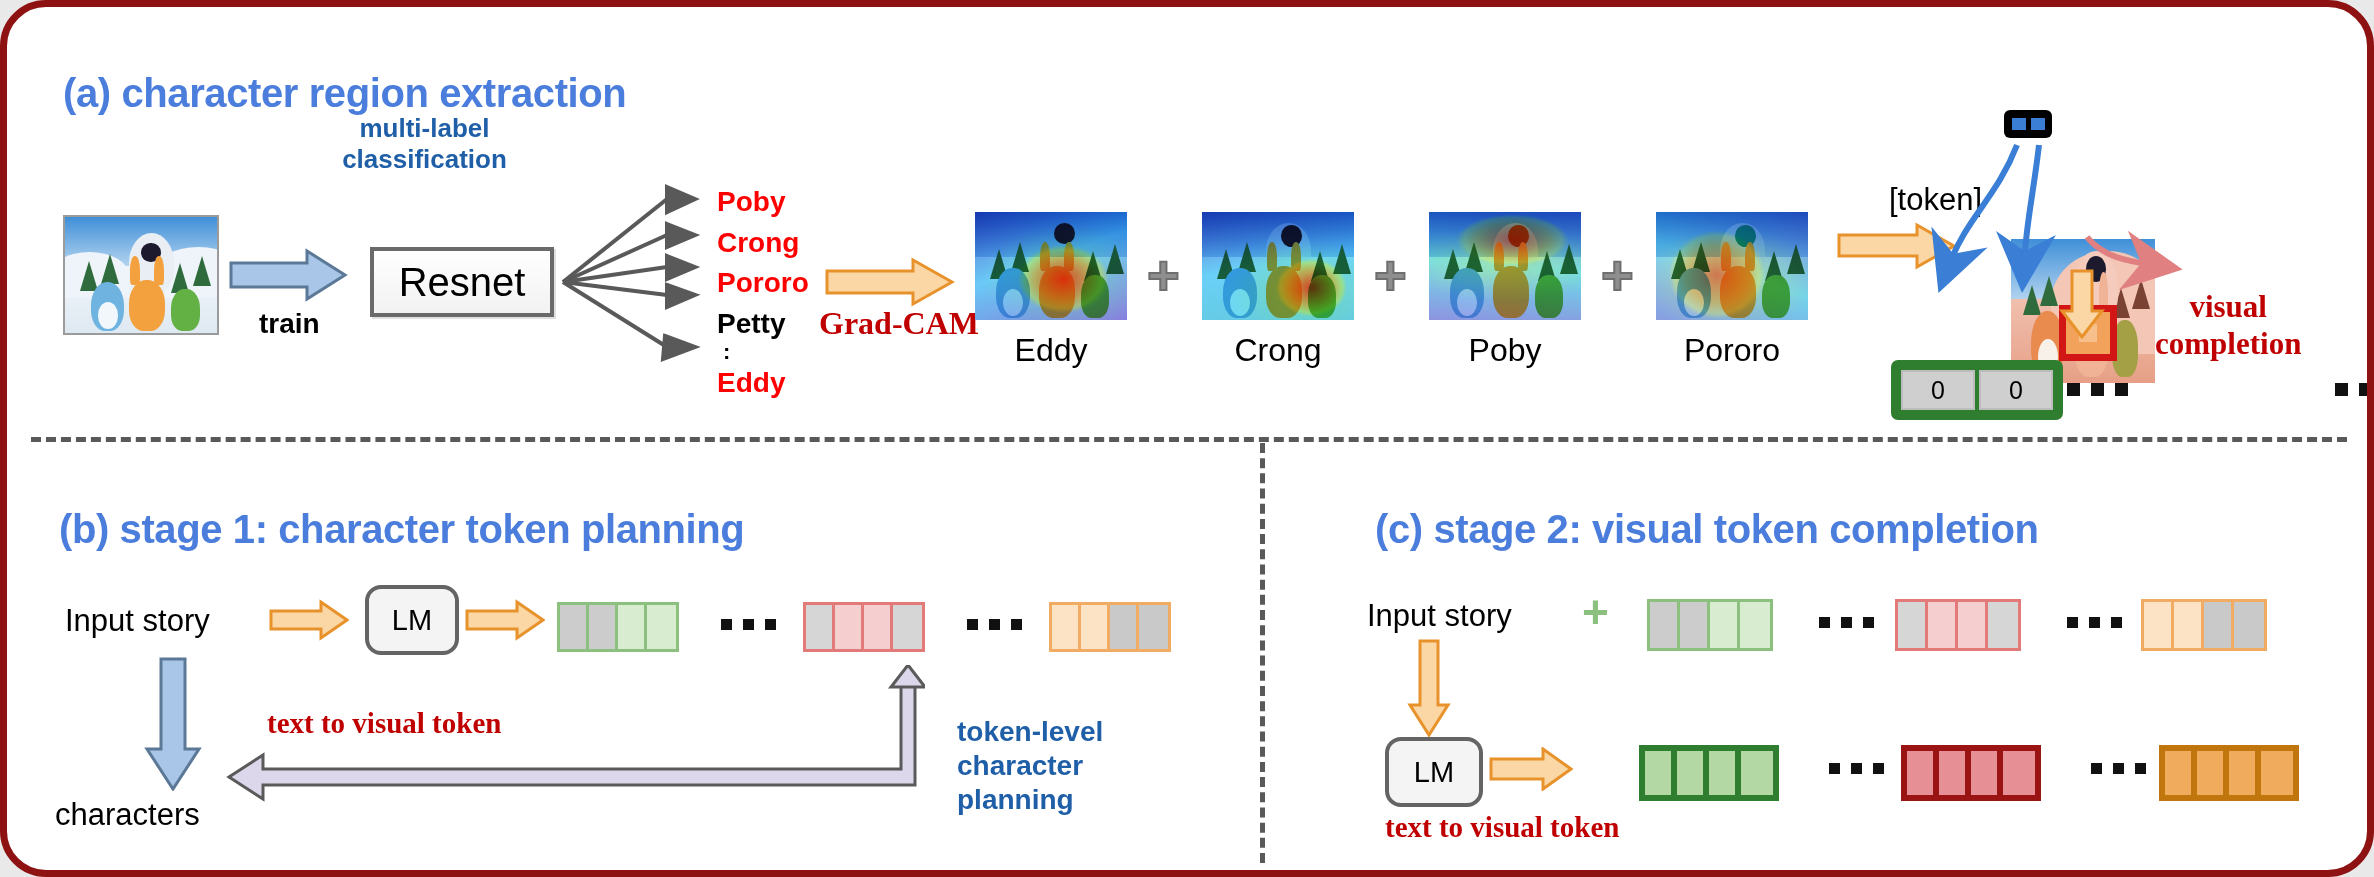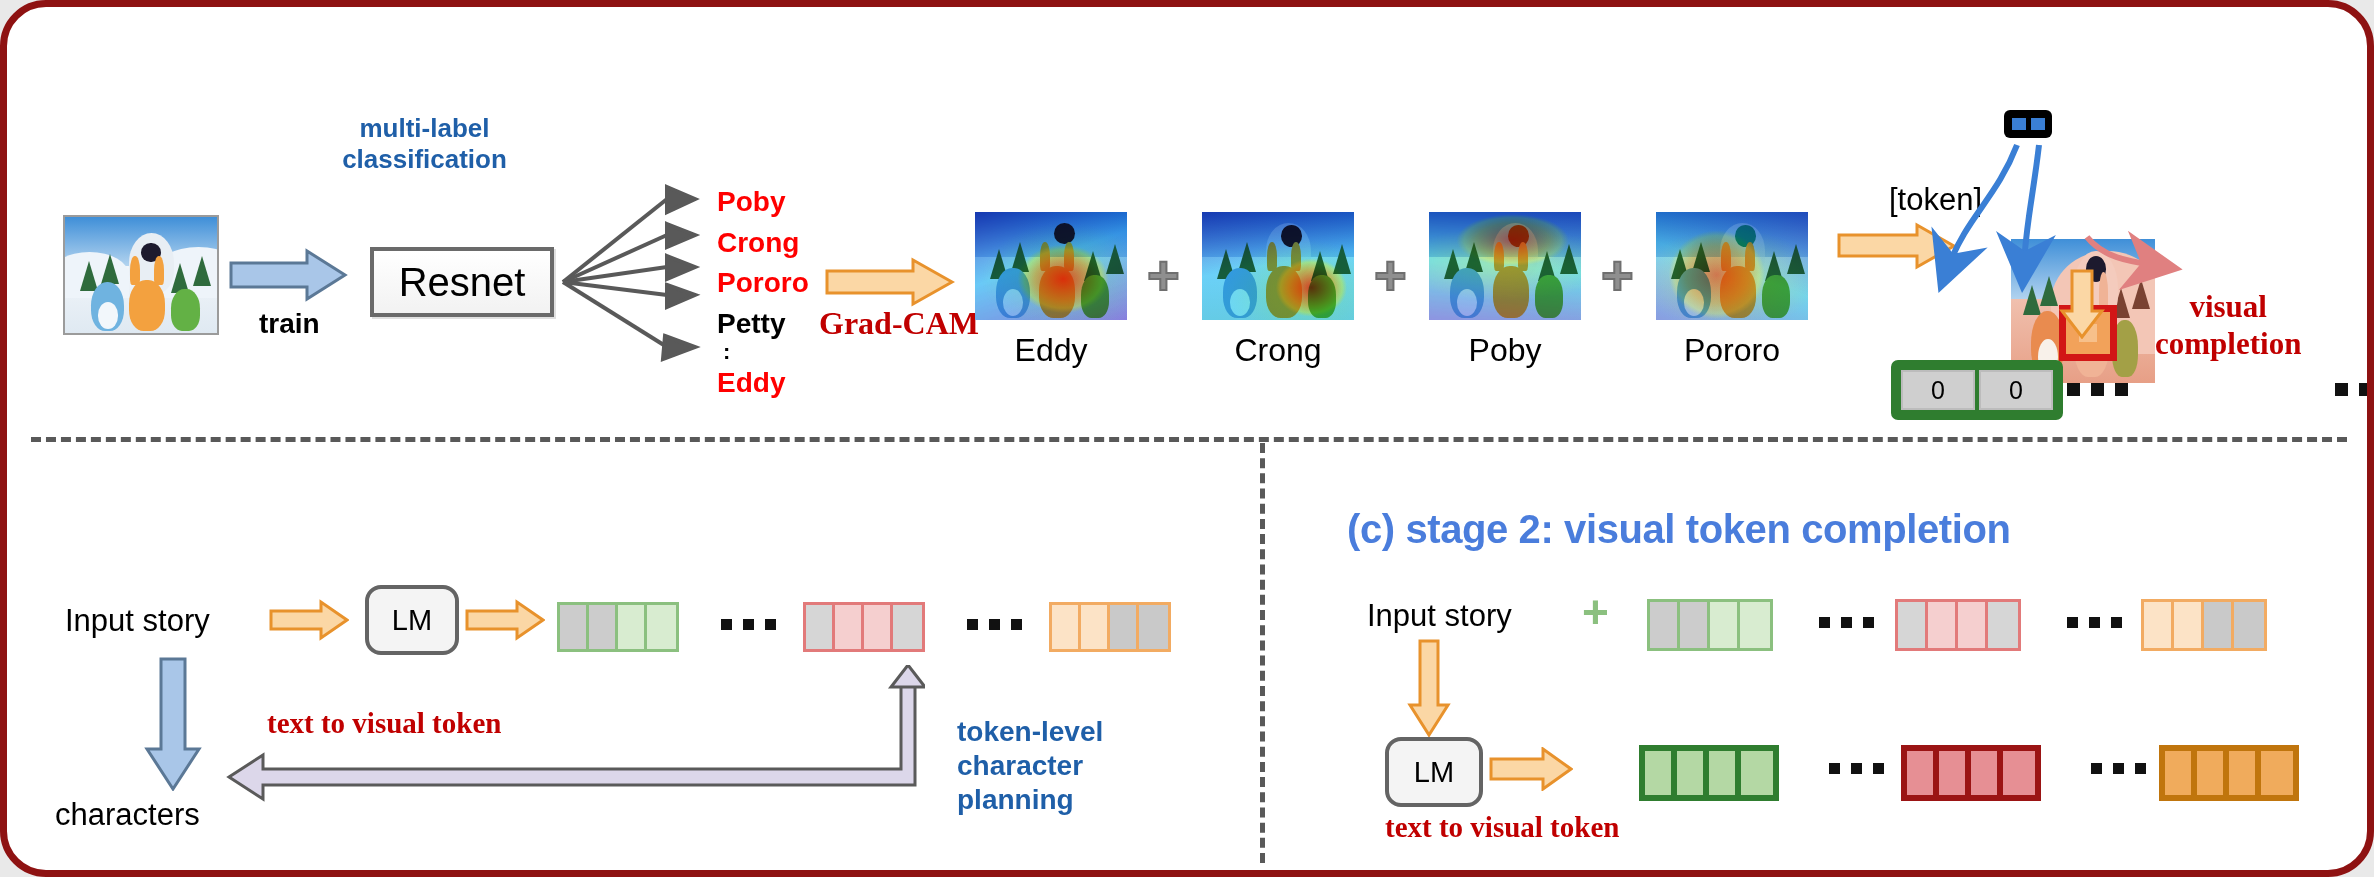--- a/index.html
+++ b/index.html
@@ -81,20 +81,21 @@
   .redbox i{display:block;background:#f7c08a;border:0;}
 </style>
 </head>
 <body>
 
 <div id="root">
 
   <div class="abs hdash" style="left:24px;top:430px;width:2316px;"></div>
   <div class="abs vdash" style="left:1253px;top:436px;height:420px;"></div>
 
+  <div class="abs sec-title" style="left:56px;top:64px;">(a) character region extraction</div>
 
   <div class="abs scene" style="left:56px;top:208px;width:152px;height:116px;border:2px solid #9b9b9b;">
     <div class="sky"></div>
       <div class="ground"></div>
     <div class="mount" style="left:-10%;top:30%;width:52%;height:40%;"></div>
     <div class="mount" style="left:58%;top:26%;width:60%;height:44%;"></div>
     <div class="tree" style="left:10%;top:38%;"></div>
     <div class="tree" style="left:24%;top:32%;"></div>
     <div class="tree" style="left:70%;top:40%;"></div>
     <div class="tree" style="left:84%;top:34%;"></div>
@@ -323,20 +324,21 @@
   <div class="abs dots big" style="left:2060px;top:376px;">
     <i></i>
       <i></i>
       <i></i>
   </div>
   <div class="abs dots big" style="left:2328px;top:376px;">
     <i></i>
       <i></i>
   </div>
 
+  <div class="abs sec-title" style="left:52px;top:500px;">(b) stage 1: character token planning</div>
 
   <div class="abs lbl-plain" style="left:58px;top:596px;">Input story</div>
 
   <svg class="abs" width="80" height="42" viewBox="0 0 80 42" style="left:262px;top:592px;">
     <polygon class="arrow-orange" points="2,12 52,12 52,3 78,21 52,39 52,30 2,30"></polygon>
   </svg>
 
   <div class="abs lm-box" style="left:358px;top:578px;width:86px;height:62px;">LM</div>
 
   <svg class="abs" width="80" height="42" viewBox="0 0 80 42" style="left:458px;top:592px;">
@@ -387,21 +389,21 @@
       676,12 690,12 690,120 38,120 38,134 4,112 38,90 38,104 676,104" fill="#dcd7ea" stroke="#5a5a5a" stroke-width="3"></polygon>
     <polygon class="arrow-lav" points="683,0 700,22 666,22" fill="#dcd7ea" stroke="#5a5a5a" stroke-width="3"></polygon>
   </svg>
 
   <div class="abs lbl-nav-blue" style="left:950px;top:708px;">
     <div>token-level</div>
     <div>character</div>
     <div>planning</div>
   </div>
 
-  <div class="abs sec-title" style="left:1340px;top:500px;">(c) stage 2: visual token completion</div>
+  <div class="abs sec-title" style="left:1368px;top:500px;">(c) stage 2: visual token completion</div>
 
   <div class="abs lbl-plain" style="left:1360px;top:591px;">Input story</div>
 
   <div class="abs" style="left:1575px;top:578px;font-size:46px;font-weight:bold;color:#8bc07f;">+</div>
 
   <div class="abs strip" style="left:1640px;top:592px;border:3px solid #8bc07f;">
     <div class="cell" style="width:30px;height:46px;background:#cccccc;border-right:3px solid #8bc07f;"></div>
     <div class="cell" style="width:30px;height:46px;background:#cccccc;border-right:3px solid #8bc07f;"></div>
     <div class="cell" style="width:30px;height:46px;background:#d8ecd0;border-right:3px solid #8bc07f;"></div>
     <div class="cell" style="width:30px;height:46px;background:#d8ecd0;"></div>

